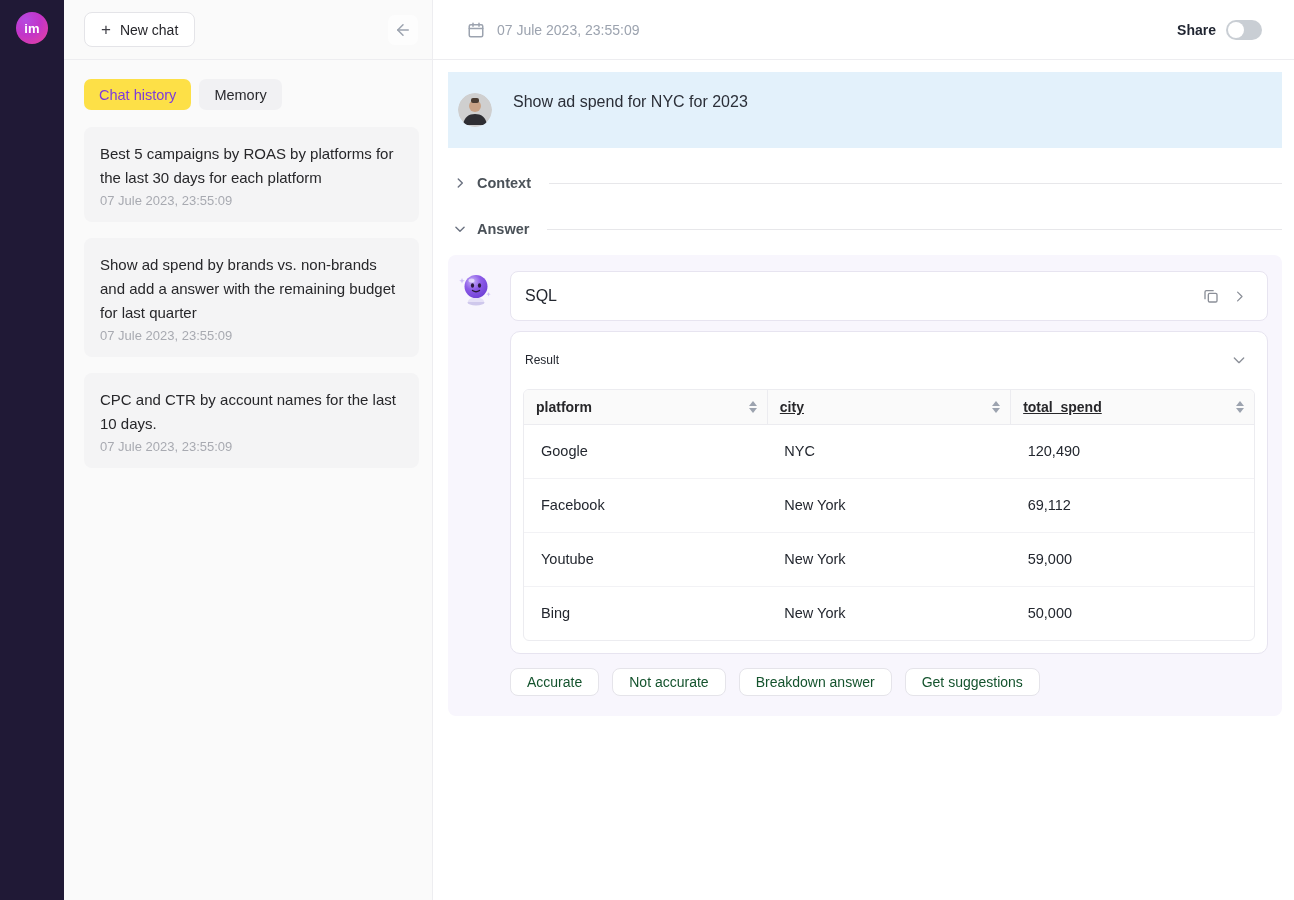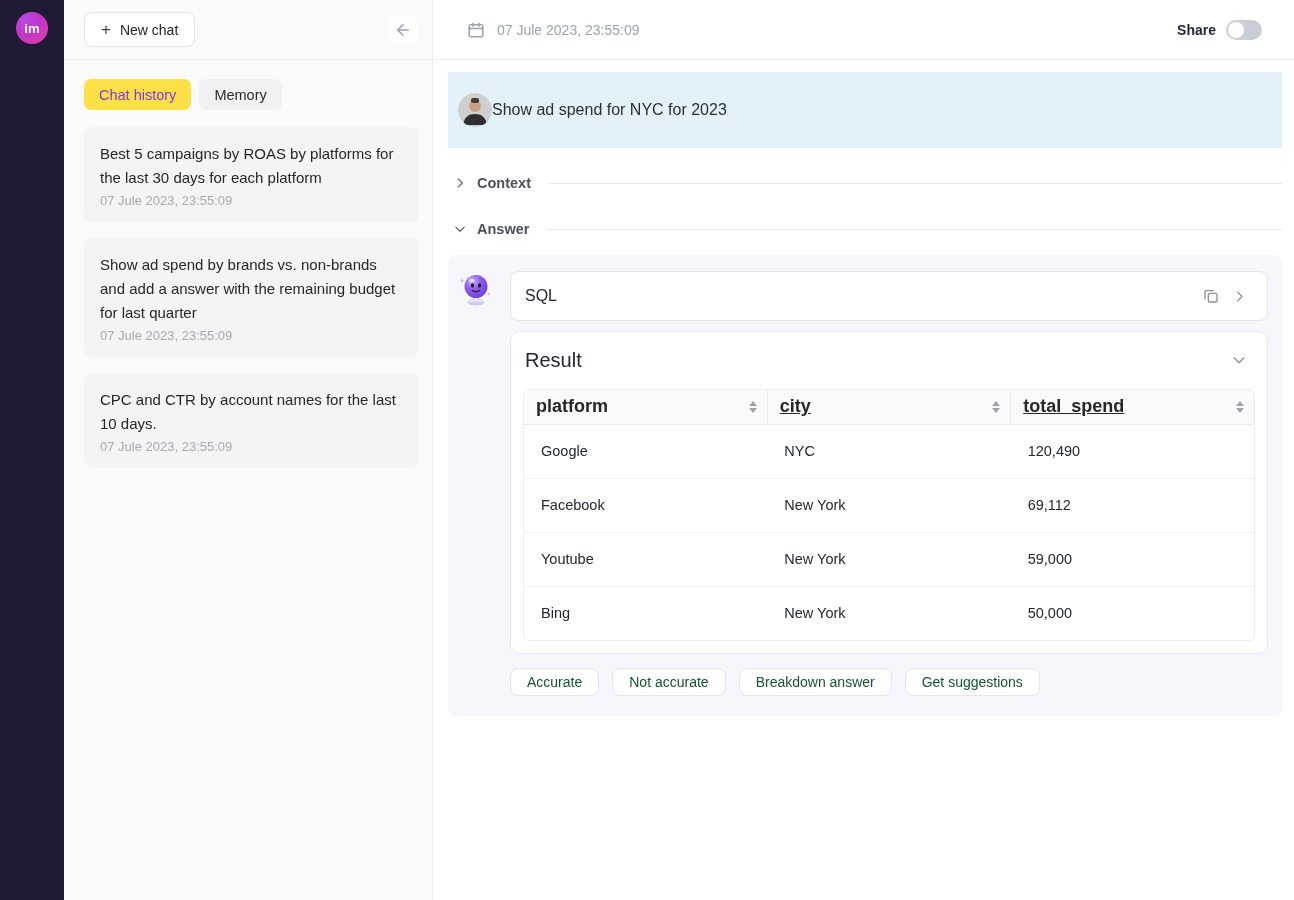--- a/index.html
+++ b/index.html
@@ -97,21 +97,21 @@
   .toggle .knob {
     position: absolute; left: 2px; top: 2px;
     width: 16px; height: 16px; border-radius: 50%; background: #ffffff;
   }
 
   .scroll-area { flex: 1; overflow: hidden; padding: 12px 12px 0 15px; }
 
   
   .user-msg {
     background: #e3f1fb;
-    display: flex; align-items: center; 
+    display: flex; align-items: flex-start; gap: 21px;
     padding: 21px 20px 21px 10px;
     min-height: 76px;
   }
   .avatar { width: 34px; height: 34px; border-radius: 50%; overflow: hidden; flex: 0 0 34px; }
   .user-msg-text { font-size: 16px; color: #2b2f38; }
 
   
   .section-row {
     display: flex; align-items: center; gap: 10px;
     margin: 24px 0 0 5px; height: 22px;
@@ -143,32 +143,32 @@
     display: flex; align-items: center; justify-content: center;
     color: #8b8f98; cursor: pointer;
   }
 
   .result-panel {
     margin-top: 10px;
     background: #ffffff; border: 1px solid #e7e4f0; border-radius: 10px;
     padding: 14px 12px 12px 12px;
   }
   .result-head { display: flex; align-items: center; justify-content: space-between; padding: 0 2px 0 2px; }
-  .result-title { font-size: 20px; color: #23272f; }
+  .result-title { font-size: 12px; color: #23272f; }
 
   .table-wrap {
     margin-top: 15px;
     border: 1px solid #ececf0; border-radius: 6px;
     overflow: hidden;
   }
   table { width: 100%; border-collapse: collapse; table-layout: fixed; }
   thead th {
     background: #fafafa;
     height: 34px;
-    font-size: 18px; font-weight: 700; color: #27272a;
+    font-size: 14px; font-weight: 700; color: #27272a;
     text-align: left; padding: 0 10px 0 12px;
     border-bottom: 1px solid #ececf0;
     position: relative;
   }
   thead th + th { border-left: 1px solid #ececf0; text-decoration: underline; }
   .th-inner { display: flex; align-items: center; justify-content: space-between; }
   .sort-icon { display: flex; flex-direction: column; gap: 2px; align-items: center; }
   .sort-icon i {
     width: 0; height: 0; border-left: 4px solid transparent; border-right: 4px solid transparent;
   }

